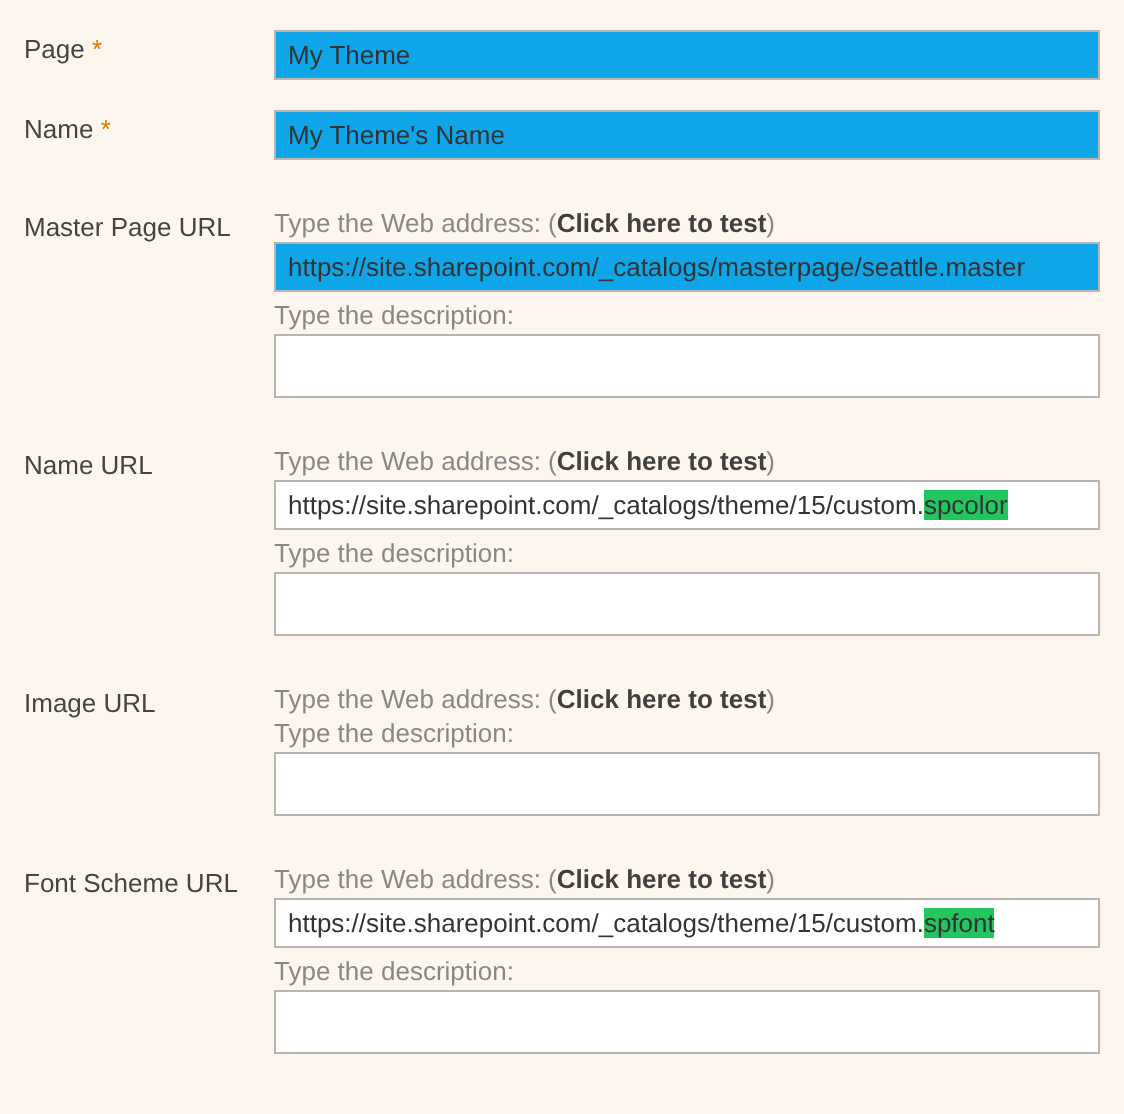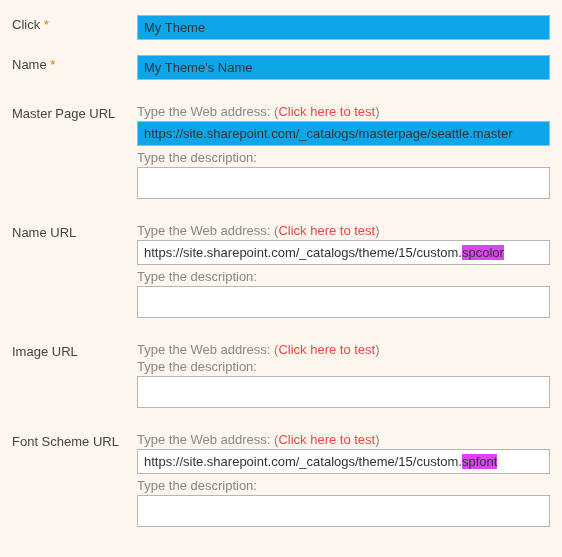--- a/index.html
+++ b/index.html
@@ -37,50 +37,51 @@
     color: #333;
     outline: none;
   }
   .full { width: 100%; }
   .prompt {
     color: #888;
     font-size: 13px;
     margin-bottom: 2px;
   }
   .test-link {
-    color: #ef4444;
+    color: #404040;
     cursor: pointer;
+    font-weight: bold;
   }
   .desc-box {
     width: 100%;
     height: 32px;
     border: 1px solid #b9b5b0;
     background: #fff;
     margin-top: 1px;
   }
   .url-section { margin-bottom: 4px; }
-  .hl { background: #d946ef; }
+  .hl { background: #22c55e; }
   .url-display {
     width: 100%;
     border: 1px solid #b9b5b0;
     background: #fff;
     padding: 4px 6px;
     font-size: 13px;
     color: #333;
     white-space: nowrap;
     overflow: hidden;
     cursor: text;
   }
 </style>
 </head>
 <body>
 
 <div class="row tight">
   <div class="label-col">
-    <span>Click</span> <span class="req">*</span>
+    <span>Page</span> <span class="req">*</span>
   </div>
   <div class="field-col">
     <input type="text" class="full" value="My Theme" style="">
   </div>
 </div>
 
 <div class="row">
   <div class="label-col">
     <span>Name</span> <span class="req">*</span>
   </div>

